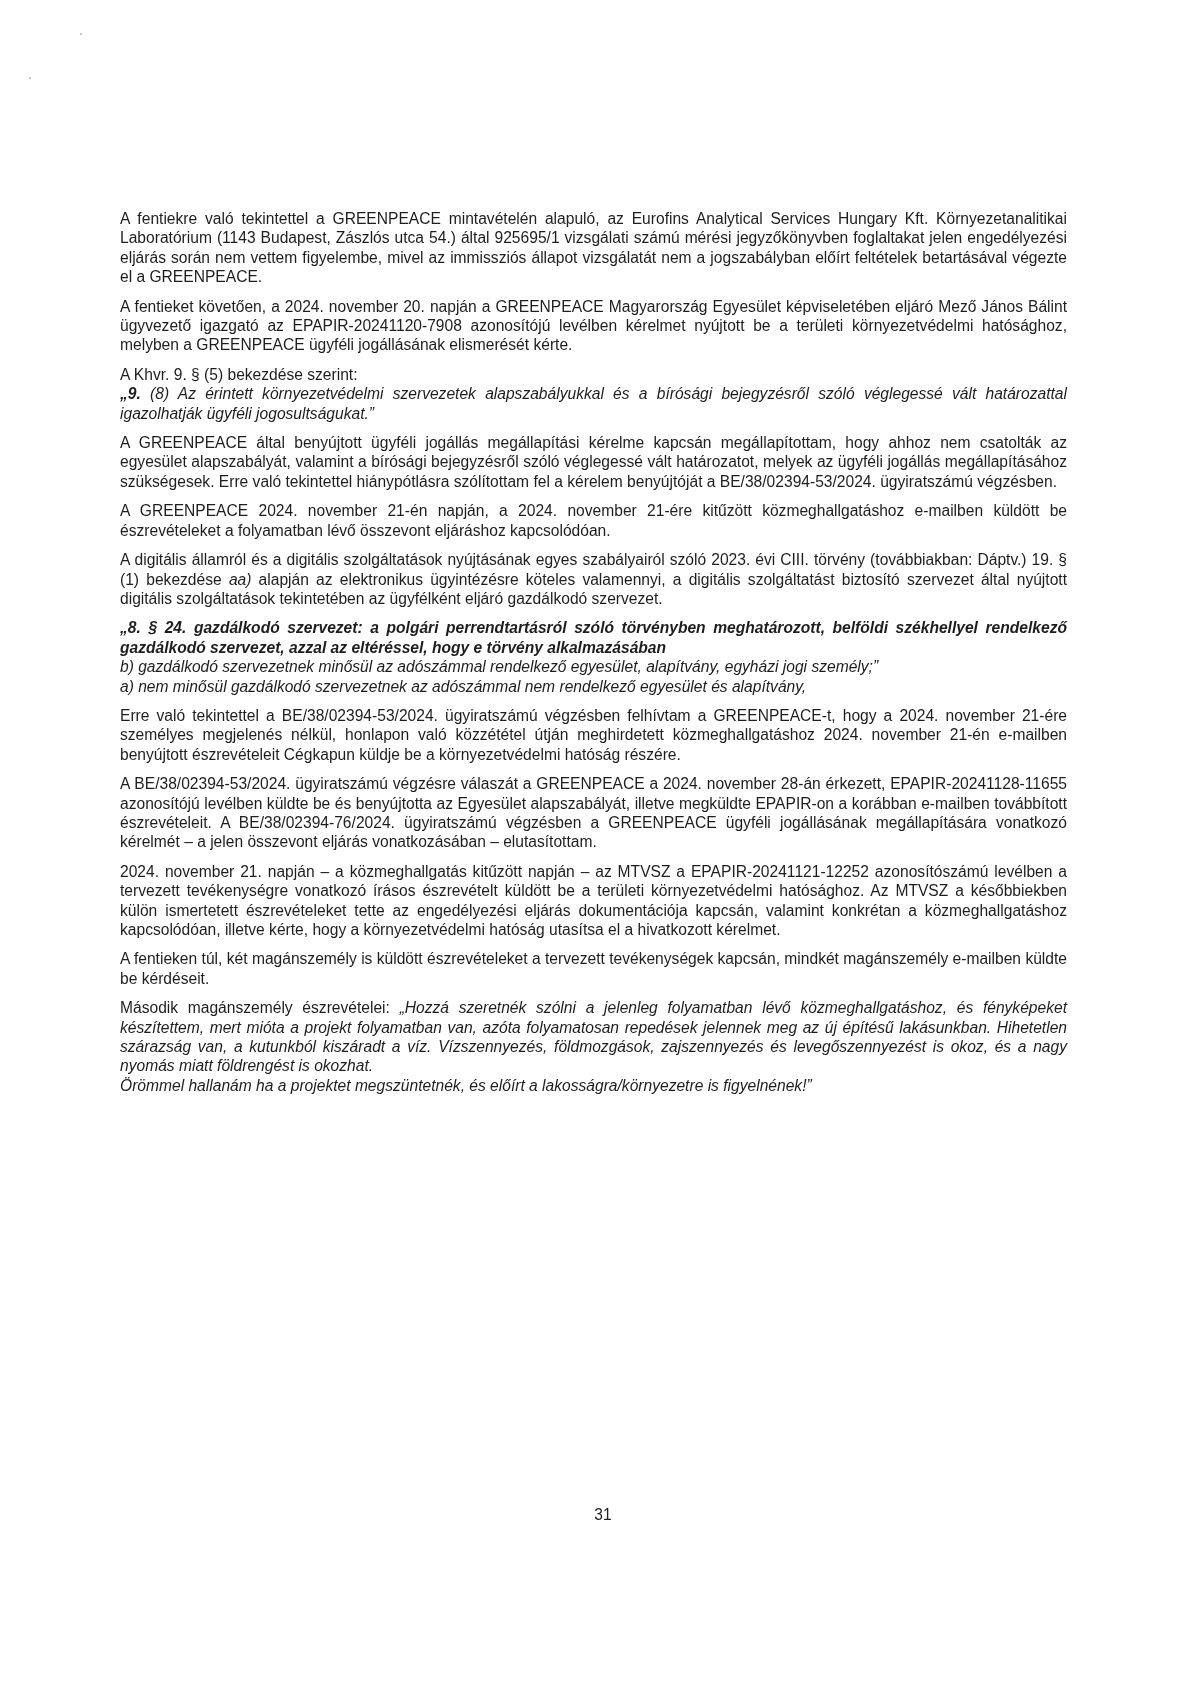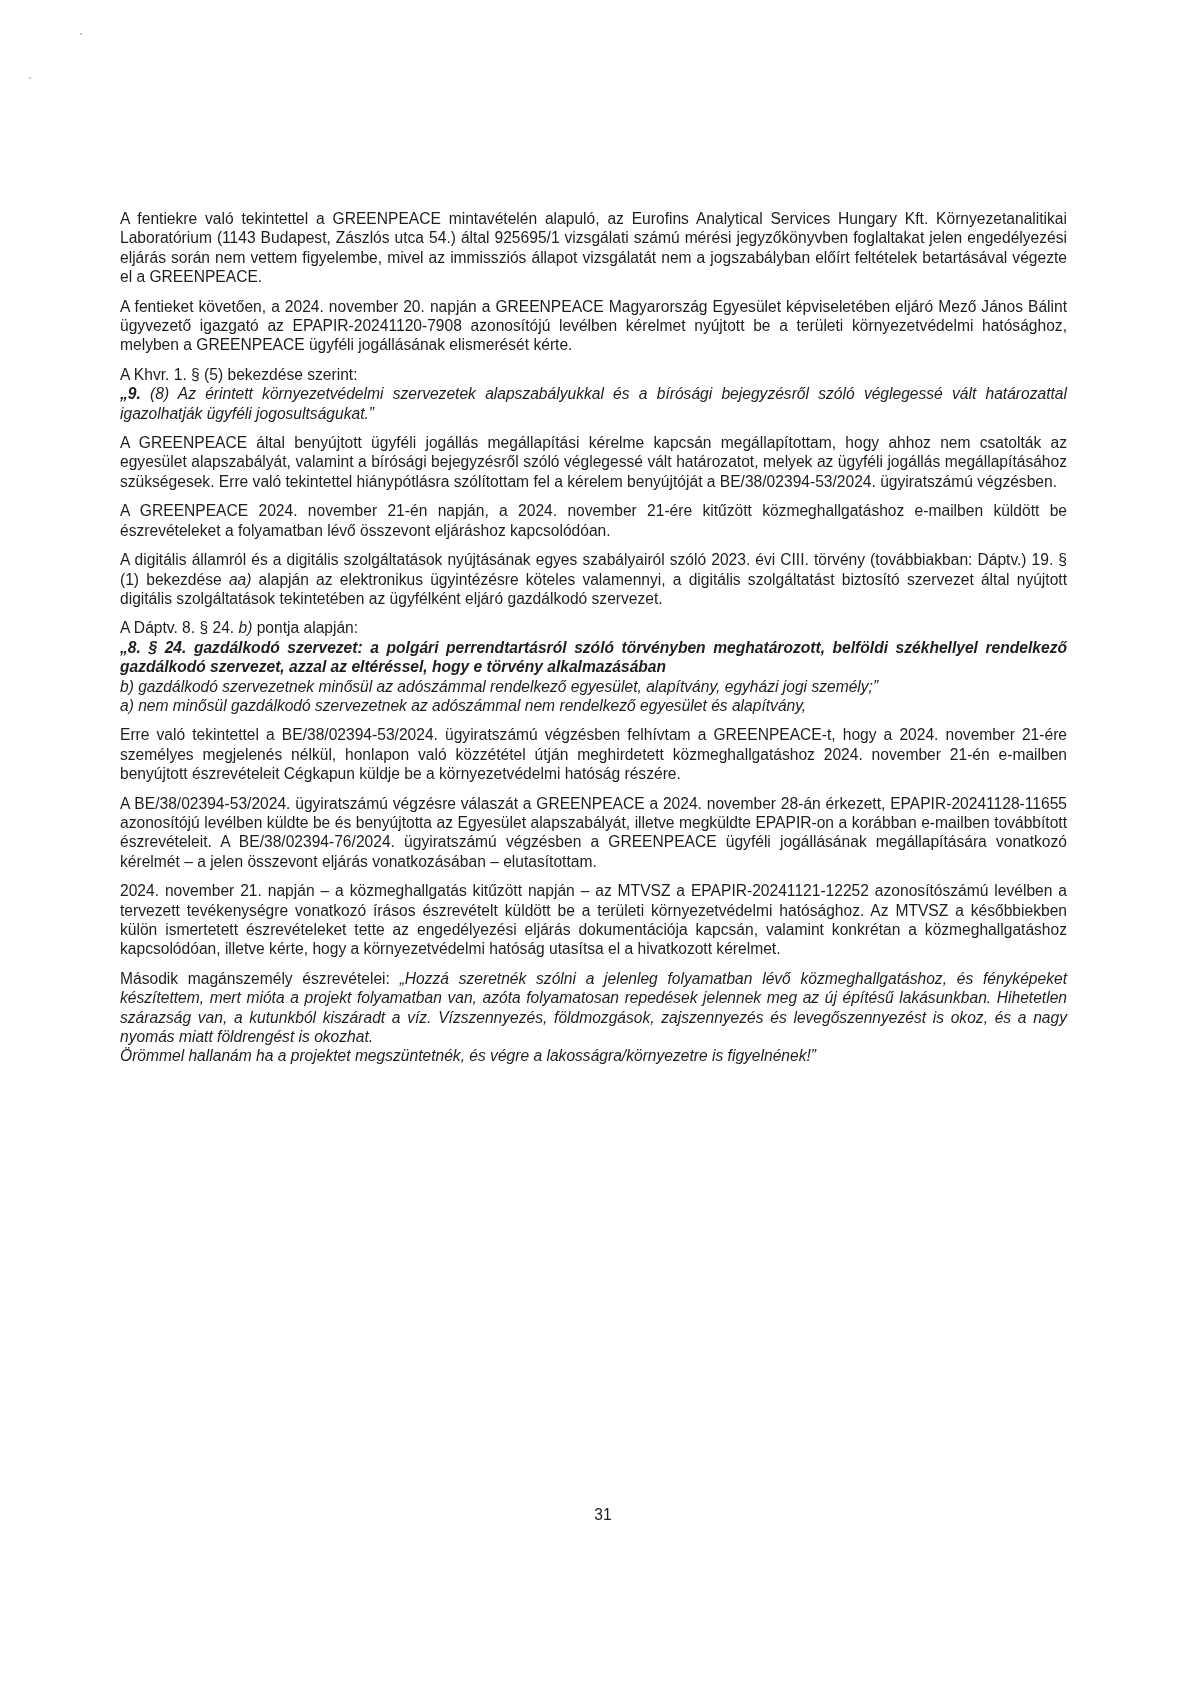--- a/index.html
+++ b/index.html
@@ -38,45 +38,45 @@
 <span class="speck" style="left:80px;top:33px;"></span>
 <span class="speck" style="left:29px;top:77px;"></span>
 
 <div class="page">
 
   <p class="para">A fentiekre való tekintettel a GREENPEACE mintavételén alapuló, az Eurofins Analytical Services Hungary Kft. Környezetanalitikai Laboratórium (1143 Budapest, Zászlós utca 54.) által 925695/1 vizsgálati számú mérési jegyzőkönyvben foglaltakat jelen engedélyezési eljárás során nem vettem figyelembe, mivel az immissziós állapot vizsgálatát nem a jogszabályban előírt feltételek betartásával végezte el a GREENPEACE.</p>
 
   <p class="para">A fentieket követően, a 2024. november 20. napján a GREENPEACE Magyarország Egyesület képviseletében eljáró Mező János Bálint ügyvezető igazgató az EPAPIR-20241120-7908 azonosítójú levélben kérelmet nyújtott be a területi környezetvédelmi hatósághoz, melyben a GREENPEACE ügyféli jogállásának elismerését kérte.</p>
 
   <p class="para">
-    <span class="line">A Khvr. 1. § (5) bekezdése szerint:</span>
+    <span class="line">A Khvr. 9. § (5) bekezdése szerint:</span>
     <span class="it"><span class="b">„9.</span><span> (8) Az érintett környezetvédelmi szervezetek alapszabályukkal és a bírósági bejegyzésről szóló véglegessé vált határozattal igazolhatják ügyféli jogosultságukat.”</span></span>
   </p>
 
   <p class="para">A GREENPEACE által benyújtott ügyféli jogállás megállapítási kérelme kapcsán megállapítottam, hogy ahhoz nem csatolták az egyesület alapszabályát, valamint a bírósági bejegyzésről szóló véglegessé vált határozatot, melyek az ügyféli jogállás megállapításához szükségesek. Erre való tekintettel hiánypótlásra szólítottam fel a kérelem benyújtóját a BE/38/02394-53/2024. ügyiratszámú végzésben.</p>
 
   <p class="para">A GREENPEACE 2024. november 21-én napján, a 2024. november 21-ére kitűzött közmeghallgatáshoz e-mailben küldött be észrevételeket a folyamatban lévő összevont eljáráshoz kapcsolódóan.</p>
 
   <p class="para"><span>A digitális államról és a digitális szolgáltatások nyújtásának egyes szabályairól szóló 2023. évi CIII. törvény (továbbiakban: Dáptv.) 19. § (1) bekezdése </span><span class="it">aa)</span><span> alapján az elektronikus ügyintézésre köteles valamennyi, a digitális szolgáltatást biztosító szervezet által nyújtott digitális szolgáltatások tekintetében az ügyfélként eljáró gazdálkodó szervezet.</span></p>
 
   <p class="para">
-    <span class="line"><span>A Dáptv. 8. § 24. </span><span class="it">b)</span><span> pontja alapján:</span></span>
     <span class="line it" style="text-align:justify;text-align-last:left;font-weight:bold;">„8. § 24. gazdálkodó szervezet: a polgári perrendtartásról szóló törvényben meghatározott, belföldi székhellyel rendelkező gazdálkodó szervezet, azzal az eltéréssel, hogy e törvény alkalmazásában</span>
     <span class="line it">b) gazdálkodó szervezetnek minősül az adószámmal rendelkező egyesület, alapítvány, egyházi jogi személy;”</span>
     <span class="line it">a) nem minősül gazdálkodó szervezetnek az adószámmal nem rendelkező egyesület és alapítvány,</span>
   </p>
 
   <p class="para">Erre való tekintettel a BE/38/02394-53/2024. ügyiratszámú végzésben felhívtam a GREENPEACE-t, hogy a 2024. november 21-ére személyes megjelenés nélkül, honlapon való közzététel útján meghirdetett közmeghallgatáshoz 2024. november 21-én e-mailben benyújtott észrevételeit Cégkapun küldje be a környezetvédelmi hatóság részére.</p>
 
   <p class="para">A BE/38/02394-53/2024. ügyiratszámú végzésre válaszát a GREENPEACE a 2024. november 28-án érkezett, EPAPIR-20241128-11655 azonosítójú levélben küldte be és benyújtotta az Egyesület alapszabályát, illetve megküldte EPAPIR-on a korábban e-mailben továbbított észrevételeit. A BE/38/02394-76/2024. ügyiratszámú végzésben a GREENPEACE ügyféli jogállásának megállapítására vonatkozó kérelmét – a jelen összevont eljárás vonatkozásában – elutasítottam.</p>
 
   <p class="para">2024. november 21. napján – a közmeghallgatás kitűzött napján – az MTVSZ a EPAPIR-20241121-12252 azonosítószámú levélben a tervezett tevékenységre vonatkozó írásos észrevételt küldött be a területi környezetvédelmi hatósághoz. Az MTVSZ a későbbiekben külön ismertetett észrevételeket tette az engedélyezési eljárás dokumentációja kapcsán, valamint konkrétan a közmeghallgatáshoz kapcsolódóan, illetve kérte, hogy a környezetvédelmi hatóság utasítsa el a hivatkozott kérelmet.</p>
 
+  <p class="para">A fentieken túl, két magánszemély is küldött észrevételeket a tervezett tevékenységek kapcsán, mindkét magánszemély e-mailben küldte be kérdéseit.</p>
 
 
   <p class="para tight">
     <span>Második magánszemély észrevételei: </span><span class="it">„Hozzá szeretnék szólni a jelenleg folyamatban lévő közmeghallgatáshoz, és fényképeket készítettem, mert mióta a projekt folyamatban van, azóta folyamatosan repedések jelennek meg az új építésű lakásunkban. Hihetetlen szárazság van, a kutunkból kiszáradt a víz. Vízszennyezés, földmozgások, zajszennyezés és levegőszennyezést is okoz, és a nagy nyomás miatt földrengést is okozhat.</span>
-    <span class="line it">Örömmel hallanám ha a projektet megszüntetnék, és végre a lakosságra/környezetre is figyelnének!”</span>
+    <span class="line it">Örömmel hallanám ha a projektet megszüntetnék, és előírt a lakosságra/környezetre is figyelnének!”</span>
   </p>
 
 </div>
 
 <div class="pageno">31</div>
 
 </body></html>

